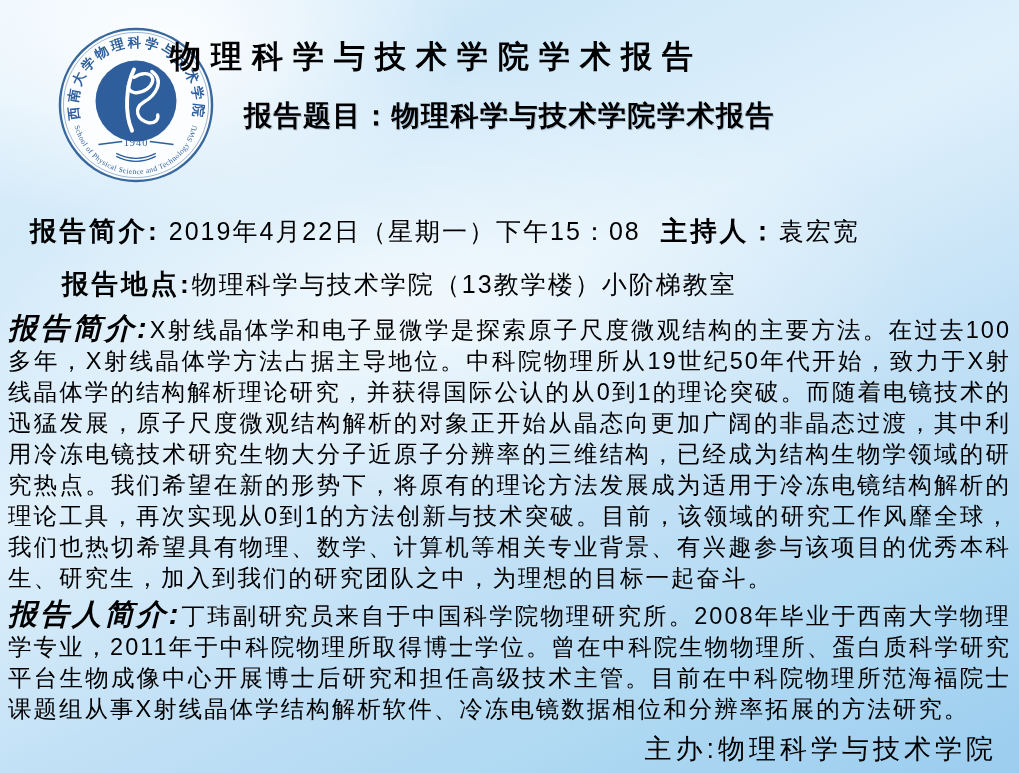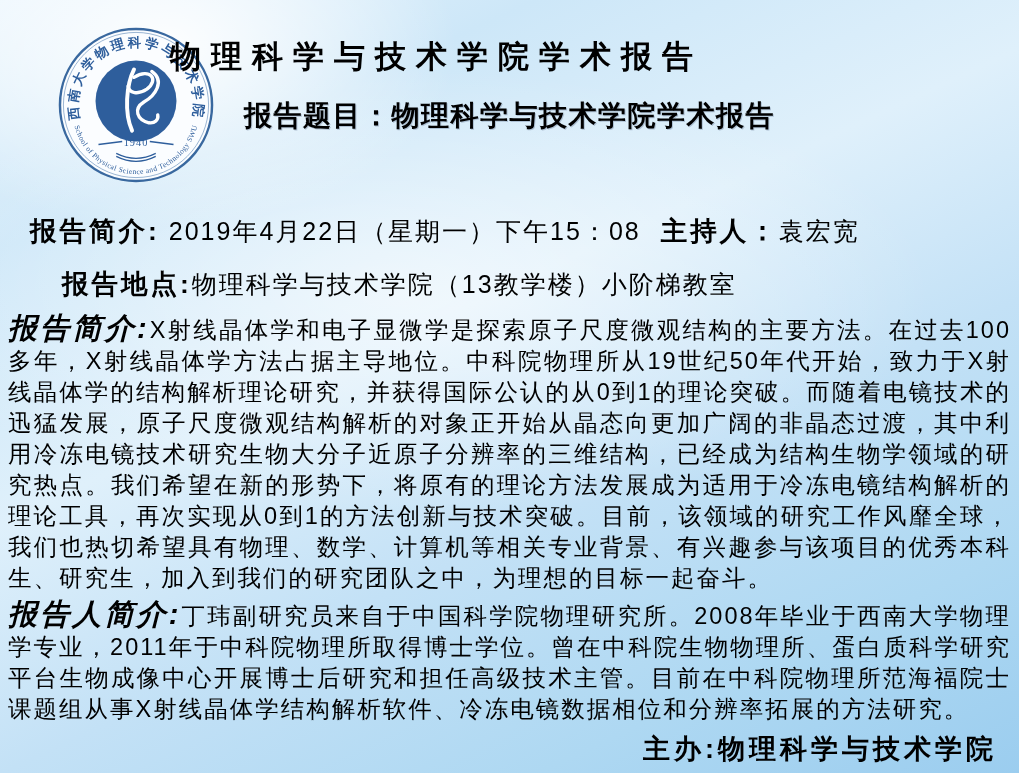--- a/index.html
+++ b/index.html
@@ -40,21 +40,21 @@
   .para{
     position:absolute;left:8px;right:8px;
     font-size:23.5px;line-height:31px;letter-spacing:2px;
     text-align:justify;
   }
   .abstract{top:313px;}
   .bio{top:599px;}
   .para .lbl{font-size:29px;font-style:italic;}
   .footer-row{
     position:absolute;right:22px;top:731px;
-    font-size:27px;letter-spacing:4px;font-weight:700;white-space:nowrap;
+    font-size:27px;letter-spacing:4px;font-weight:400;white-space:nowrap;
   }
 </style>
 </head>
 <body>
 
 <div class="poster">
 
   <div class="logo">
     <svg viewBox="0 0 160 160" width="158" height="158">
       <defs>

